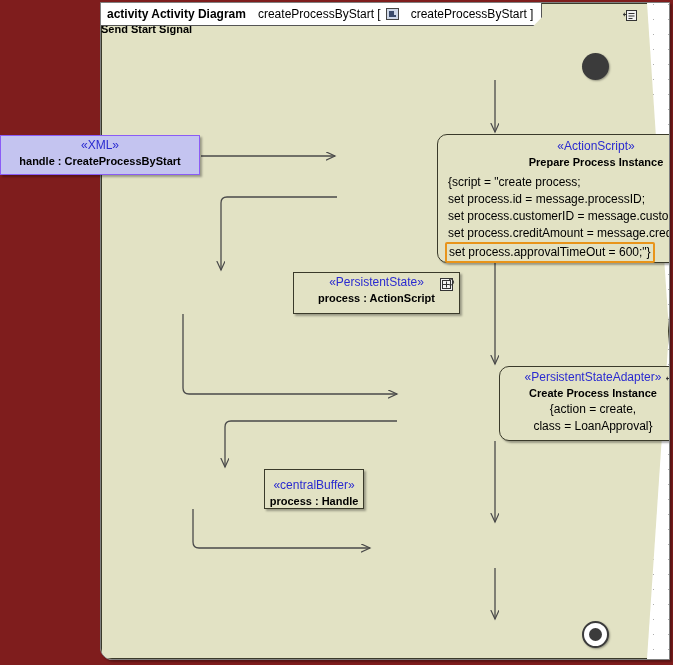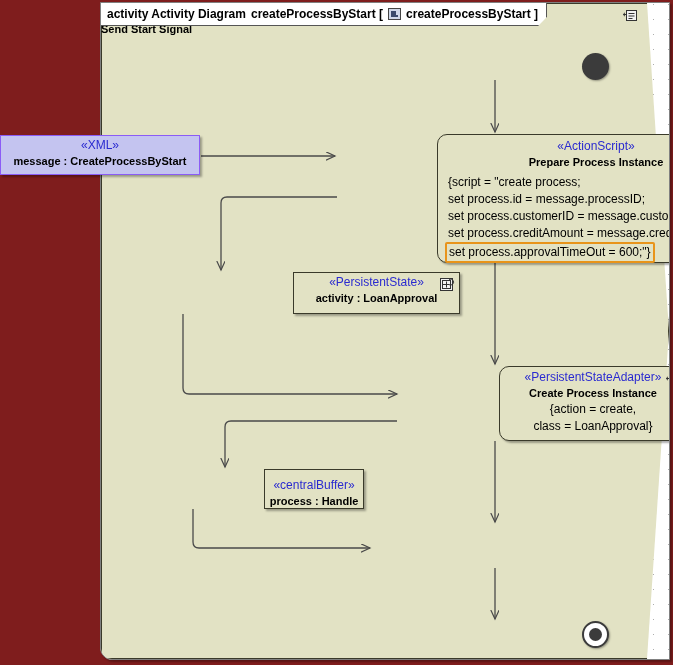--- a/index.html
+++ b/index.html
@@ -45,21 +45,21 @@
     border-right: 1px solid #555;
     border-bottom: 1px solid #555;
     font-size: 12px;
     color: #000;
     white-space: nowrap;
     z-index: 5;
     -webkit-clip-path: polygon(0 0, 100% 0, 100% 60%, calc(100% - 9px) 100%, 0 100%);
     clip-path: polygon(0 0, 100% 0, 100% 60%, calc(100% - 9px) 100%, 0 100%);
   }
   #frame-header .kw { font-weight: bold; }
-  #frame-header .nm { font-weight: bold; }
+  #frame-header .nm { font-weight: normal; margin-left: 7px; }
   .mini-icon {
     display: inline-block;
     width: 13px; height: 12px;
     border: 1px solid #444;
     background: #cfd8e8;
     position: relative;
     box-sizing: border-box;
     vertical-align: middle;
   }
   .mini-icon::before {
@@ -276,21 +276,21 @@
         <div class="body-line">set process.creditAmount = message.creditAmount;</div>
         <div class="body-line">
           <span class="hl">set process.approvalTimeOut = 600;"}</span>
         </div>
       </div>
 
     </div>
 
     <div class="node" id="n-pstate">
       <div class="stereo">«PersistentState»</div>
-      <div class="nname">activity : LoanApproval</div>
+      <div class="nname">process : ActionScript</div>
       <div class="corner-icon plain" style="right:3px; top:3px;">
         <svg width="17" height="16" viewBox="0 0 17 16">
           <rect x="1.5" y="1.5" width="12" height="12" fill="#f2f2f2" stroke="#333"></rect>
           <rect x="3.5" y="3.5" width="8" height="8" fill="none" stroke="#333"></rect>
           <path d="M4,7.5 h6 M7.5,4.5 v6" stroke="#333" stroke-width="1"></path>
           <path d="M10,2.5 a3,3 0 1,1 -0.2,5" fill="none" stroke="#333" stroke-width="1"></path>
         </svg>
       </div>
     </div>
 
@@ -327,16 +327,16 @@
           <path d="M5,6.5 L1.5,6.5 M3,4.8 L1.2,6.5 L3,8.2" fill="none" stroke="#333" stroke-width="1"></path>
         </svg>
       </div>
     </div>
 
     <div id="final"></div>
   </div>
 
   <div class="node" id="n-xml">
     <div class="stereo">«XML»</div>
-    <div class="nname">message : CreateProcessByStart</div>
+    <div class="nname">handle : CreateProcessByStart</div>
   </div>
 
 </div>
 
 </body></html>

